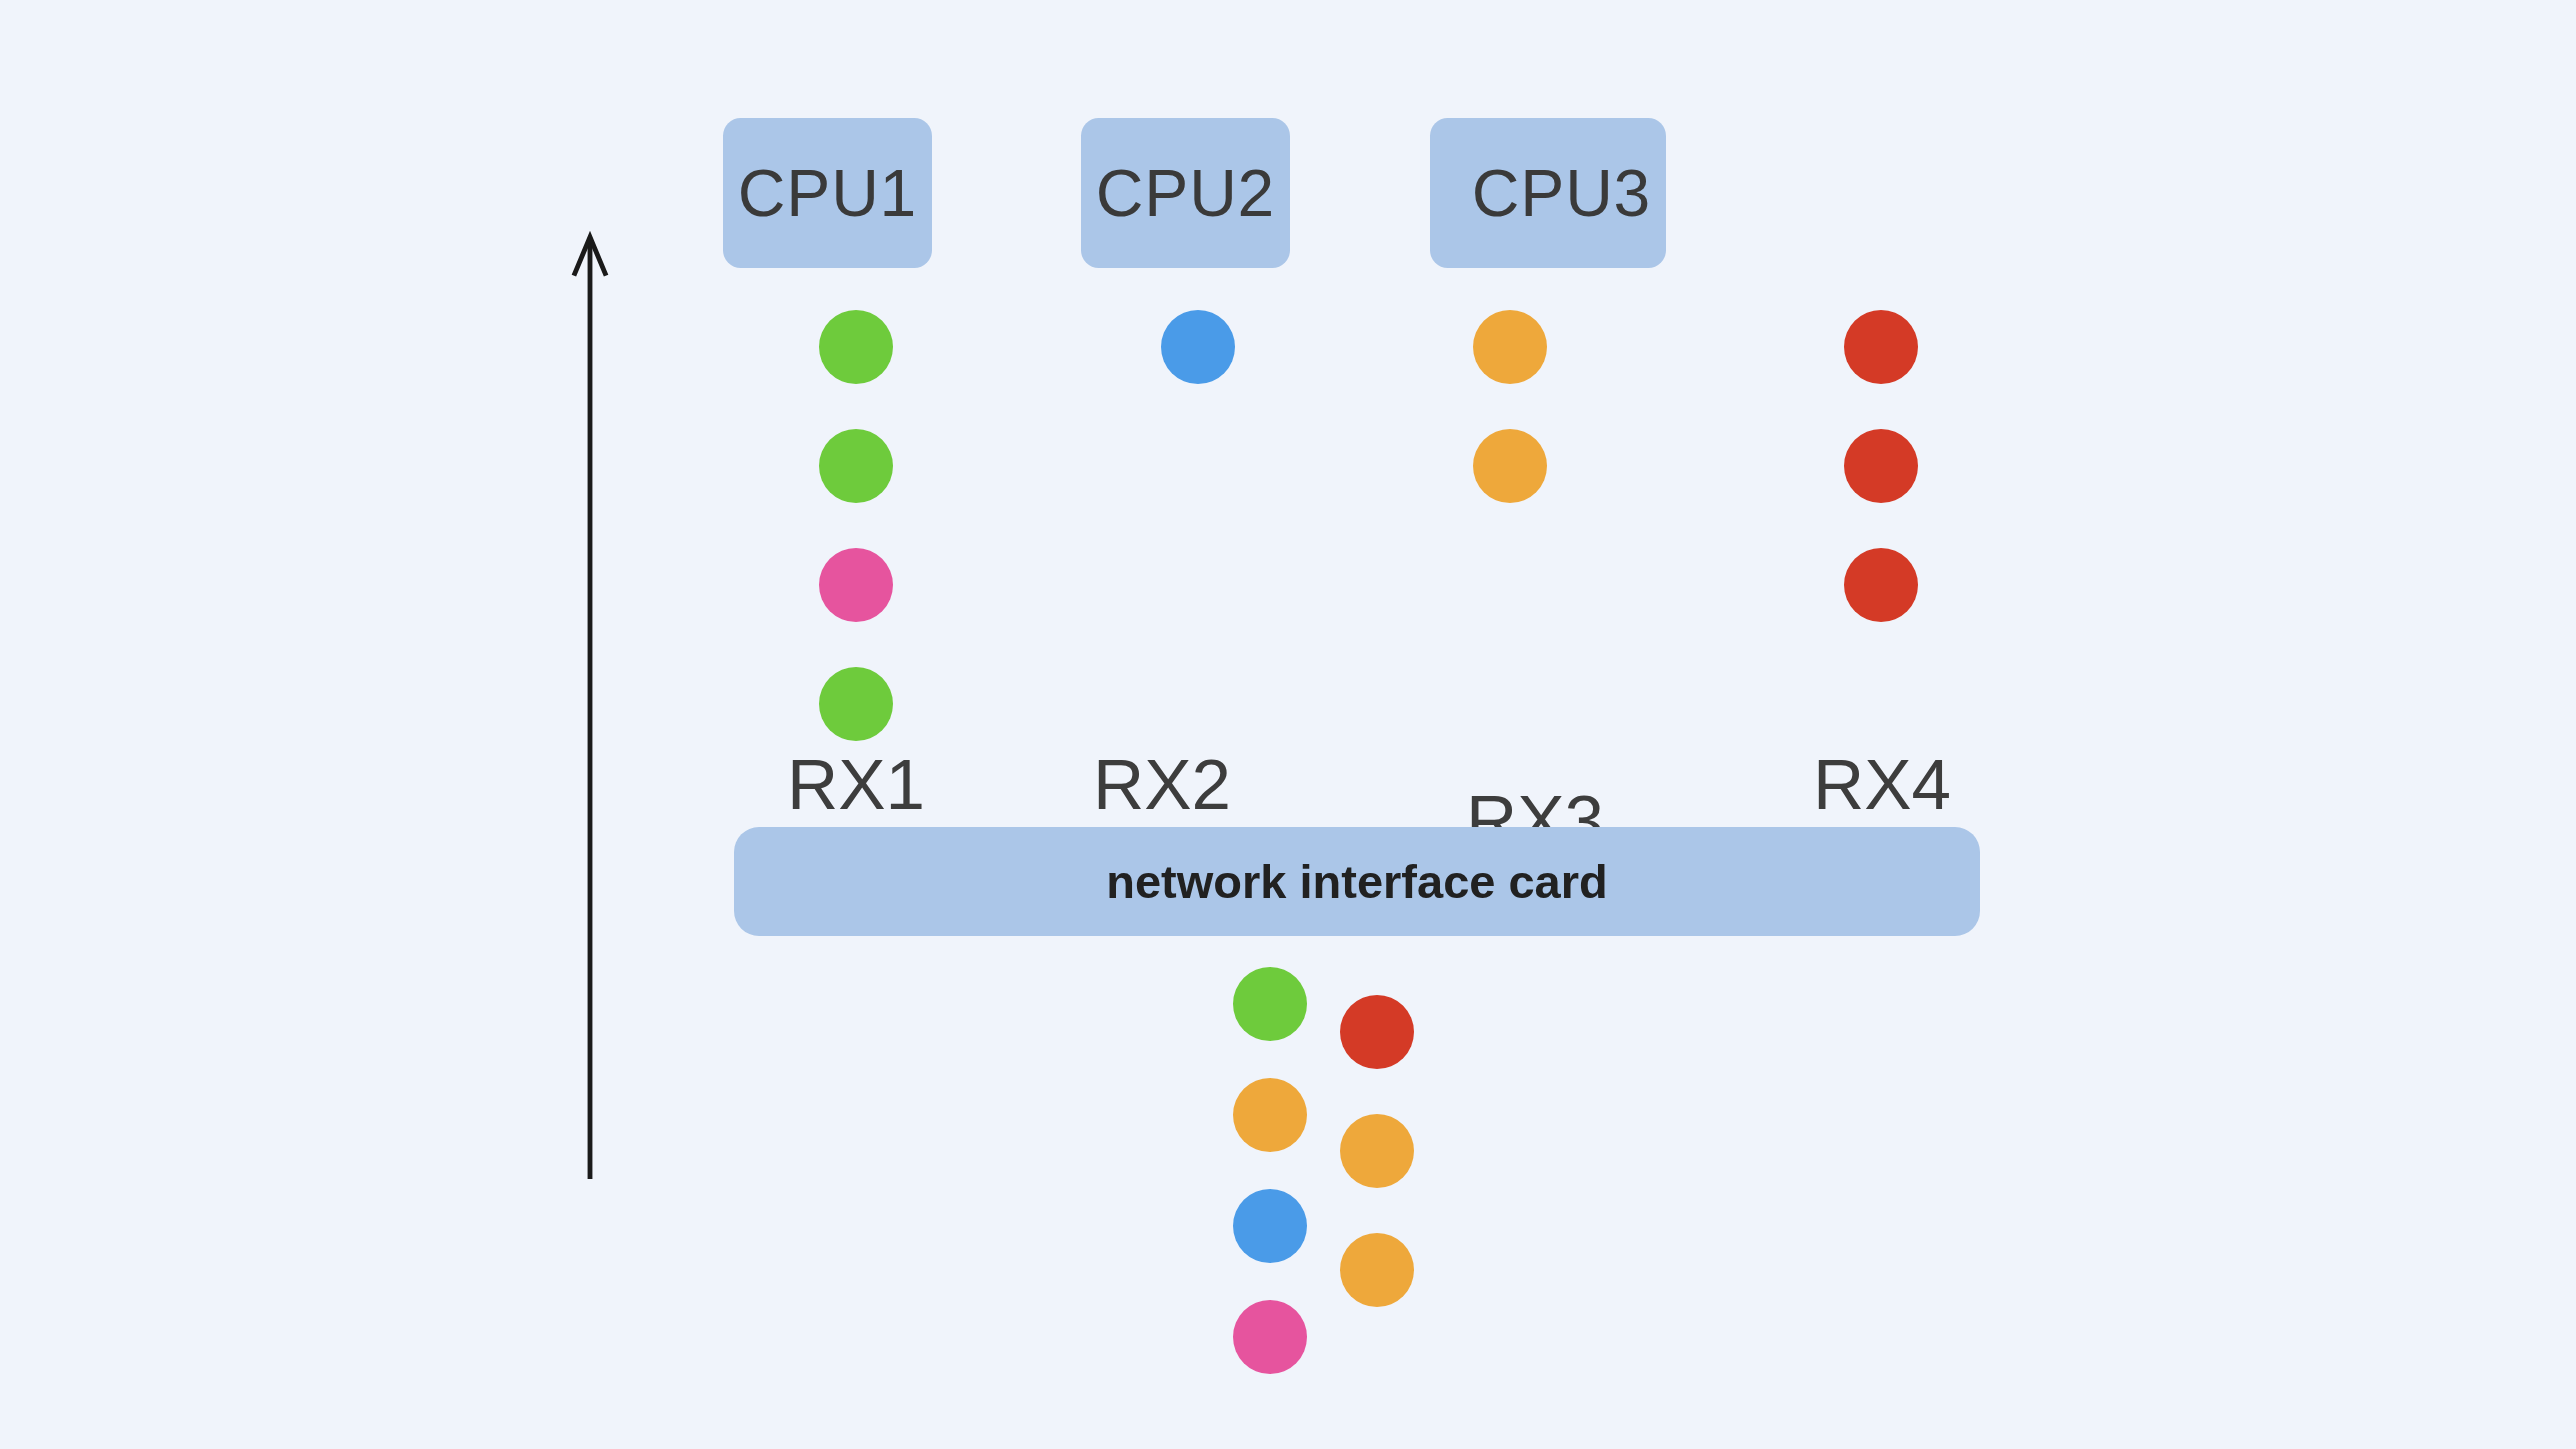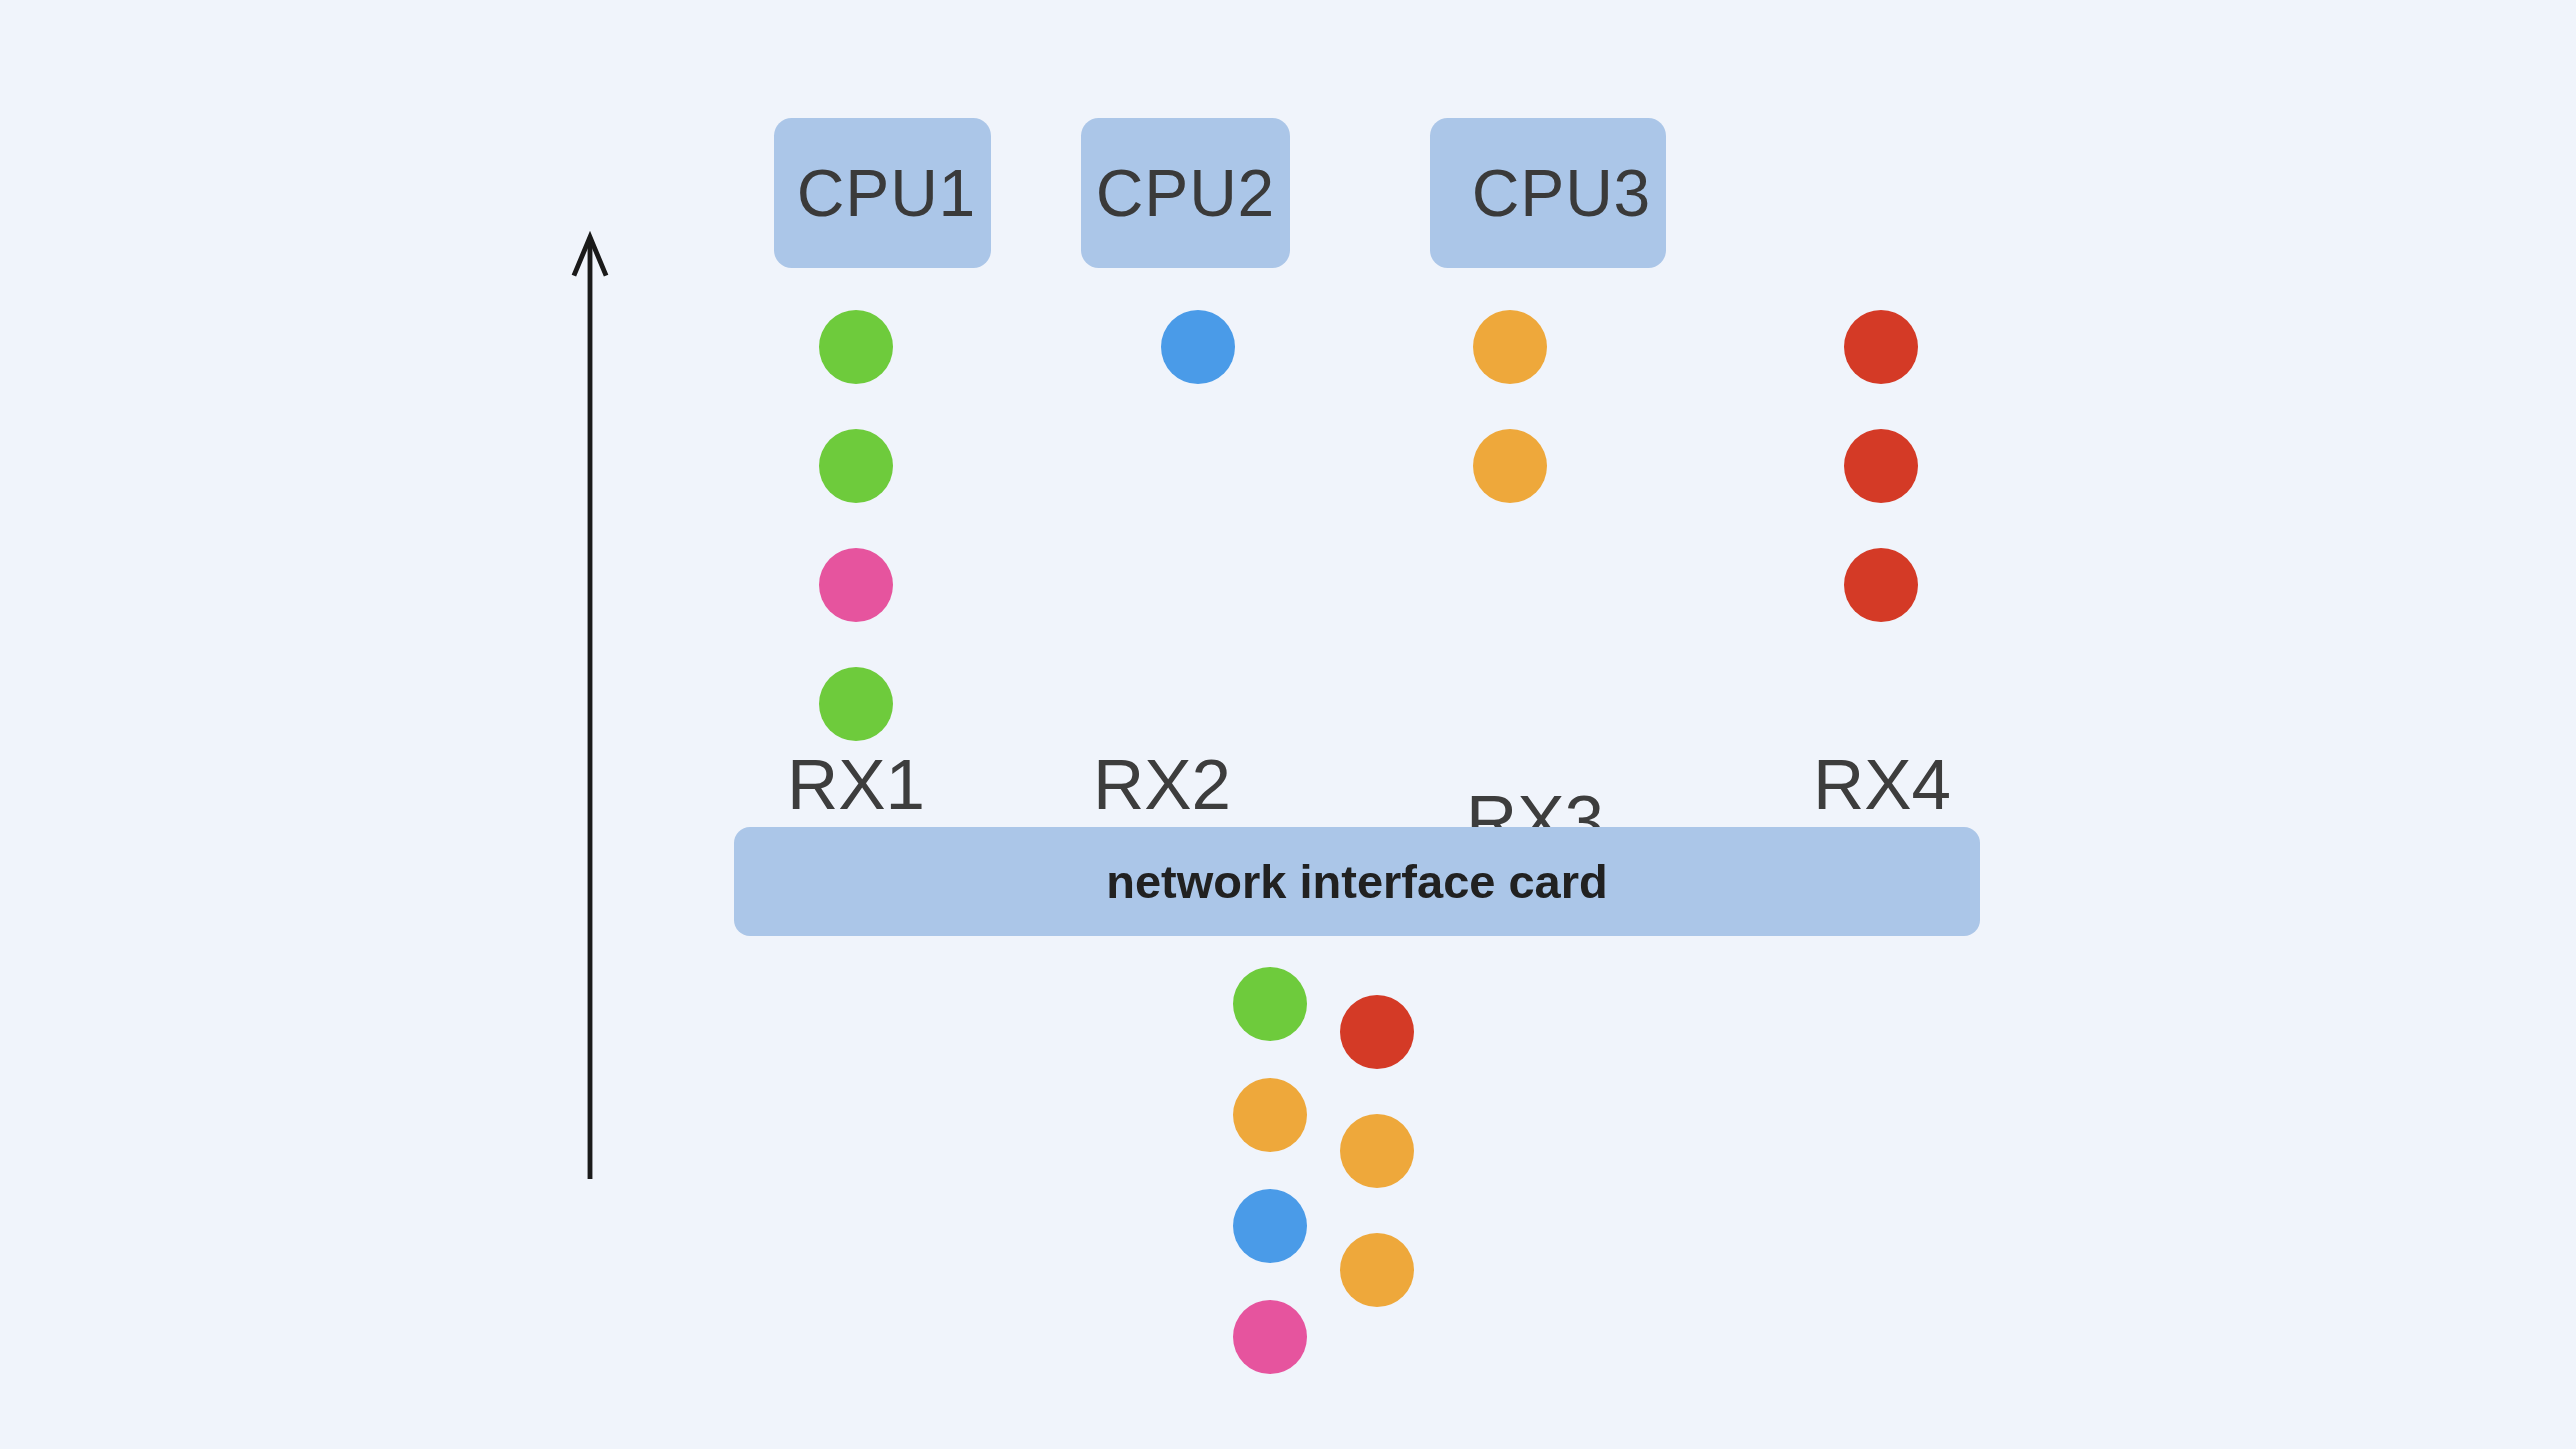--- a/index.html
+++ b/index.html
@@ -18,21 +18,21 @@
     height:150px;
     border-radius:17.7px;
     display:flex;
     align-items:center;
     justify-content:center;
     font-size:66px;
     font-weight:500;
     color:#3a3a3a;
     letter-spacing:0.8px;
   }
-  .c1{left:774px;padding-left:8px;}
+  .c1{left:723px;}
   .c2{left:1081px;}
   .c3{left:1430px;}
   .c4{left:1777px;}
 
   .dot-col{
     position:absolute;
     display:flex;
     flex-direction:column;
     gap:45px;
     width:74px;
@@ -61,21 +61,21 @@
   .l2{left:1041px;}
   .l3{left:1414px;margin-top:36px;}
   .l4{left:1761px;}
 
   .nic{
     position:absolute;
     left:734px;
     top:827px;
     width:1246px;
     height:109px;
-    border-radius:16px;
+    border-radius:25px;
     display:flex;
     align-items:center;
     justify-content:center;
     font-size:47px;
     font-weight:700;
     color:#212121;
   }
 
   .in-left{left:1233px;top:967px;gap:37px;}
   .in-right{left:1340px;top:995px;gap:45px;}

